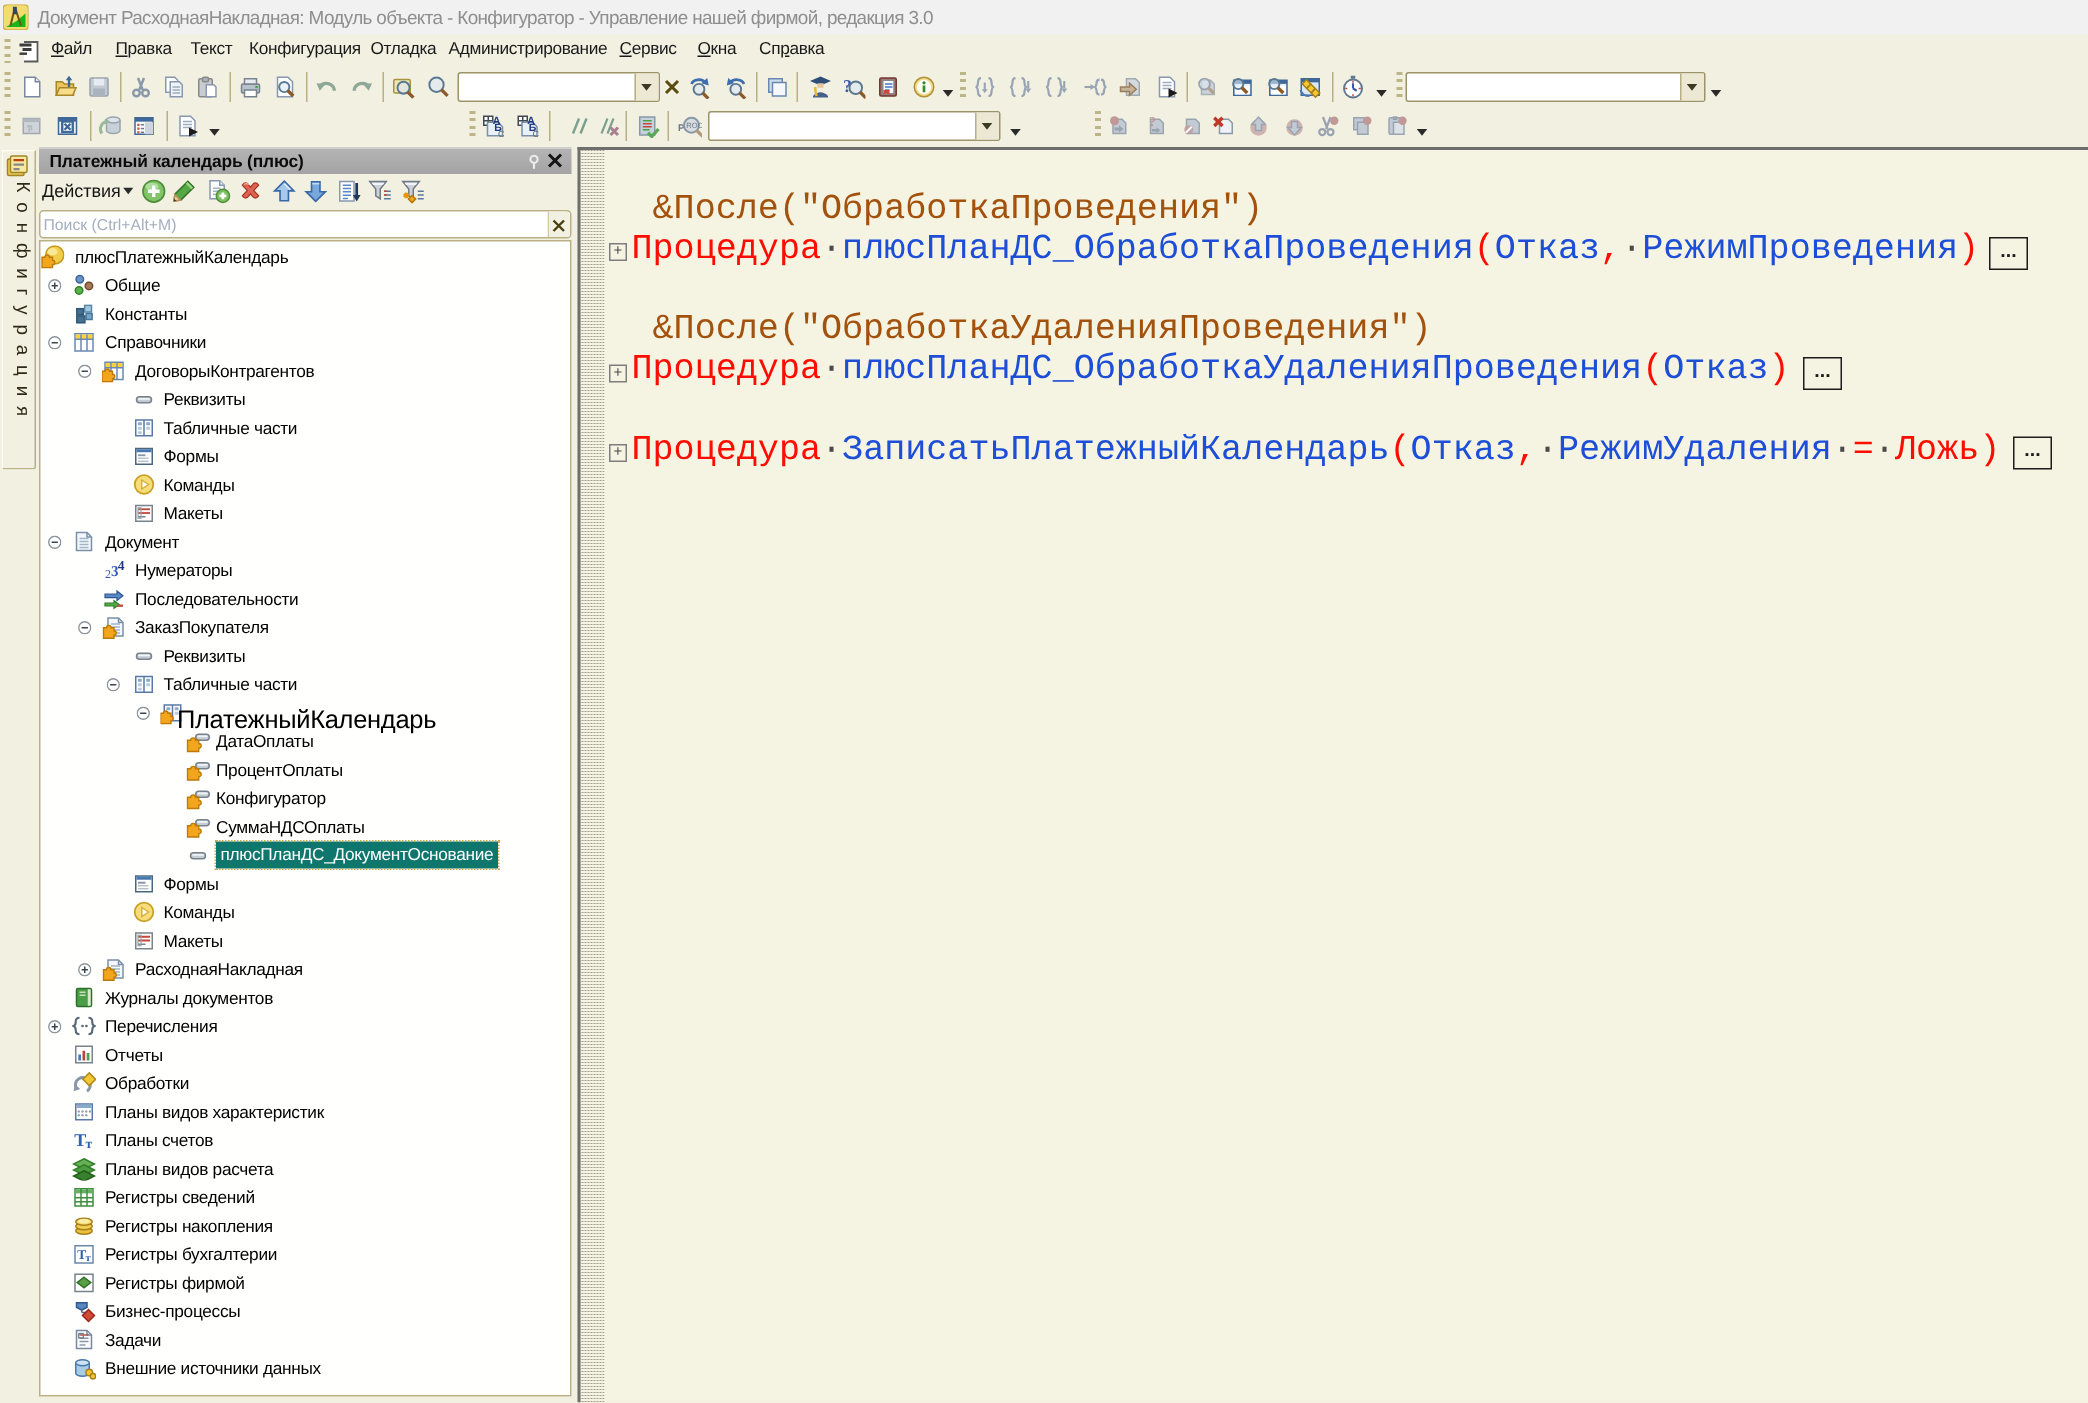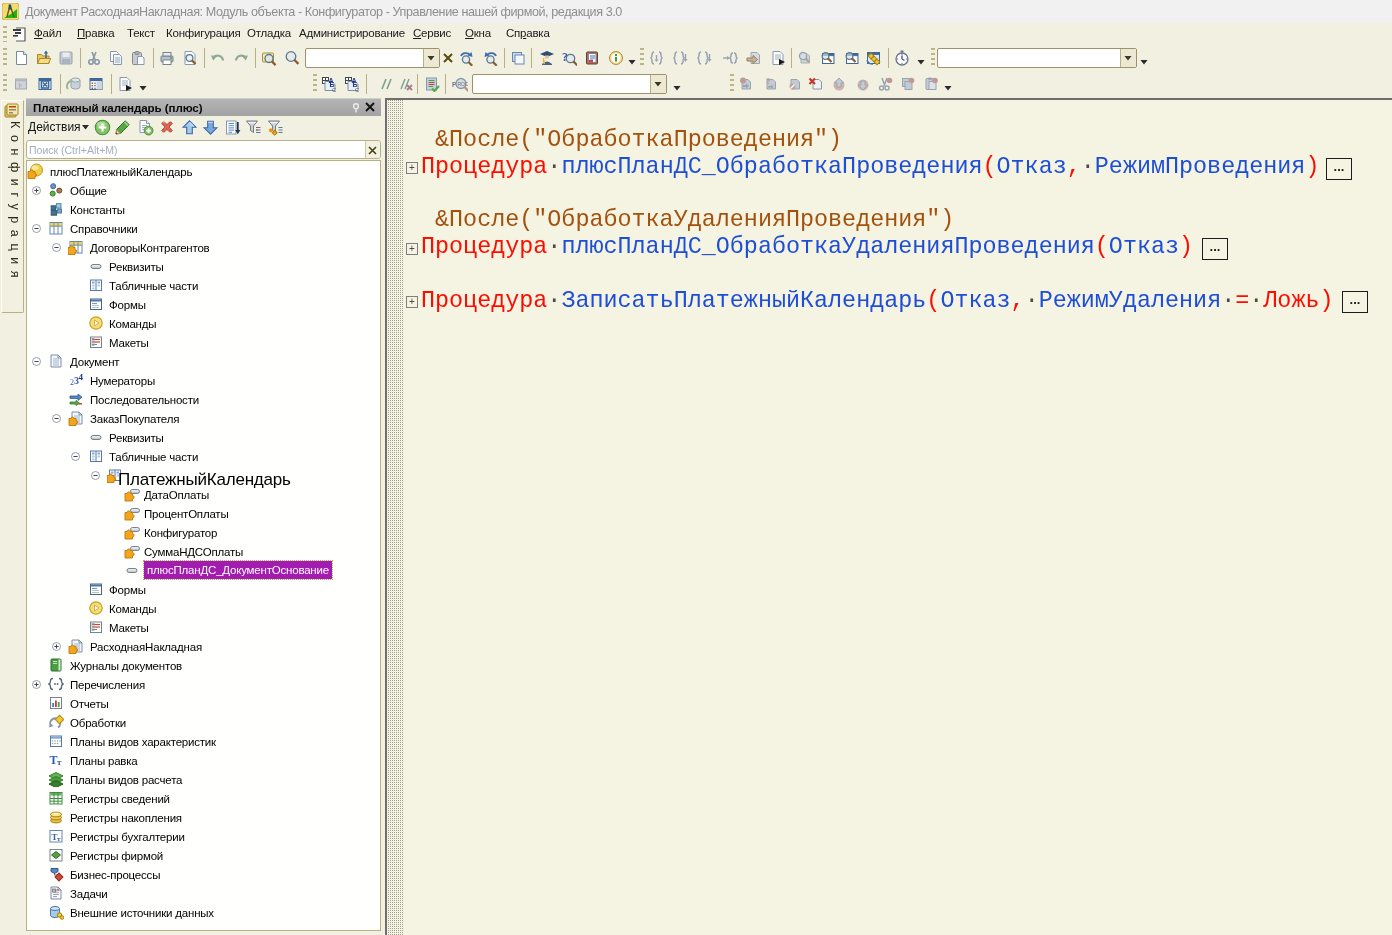--- a/index.html
+++ b/index.html
@@ -13,21 +13,21 @@
 .mitem u{text-decoration:underline}
 .grip{width:4px;background:repeating-linear-gradient(180deg,#bdb58a 0 2px,rgba(0,0,0,0) 2px 5px)}
 .vsep{width:1px;background:#b8b083}
 .code-pre{font-family:"Liberation Mono",monospace;font-size:23.4px;line-height:26.83px;white-space:pre;letter-spacing:0}
 .red{color:#fc0d00}
 .blu{color:#1d4ed8}
 .brn{color:#a3520e}
 .dot{color:#4a4a4a}
 .fold{width:12px;height:12px;border:1px solid #7e7e7e;background:#f5f3e1;color:#4a4a4a;font:10px "Liberation Sans",sans-serif;text-align:center;line-height:10px}
 .ell{border:1px solid #1c1c1c;width:26px;height:22px;color:#1c1c1c;font:bold 13px "Liberation Sans",sans-serif;text-align:center;line-height:16px}
-.sel-lbl{background:#a21caf;color:#fff;outline:1px dotted #caa54e;padding:3px 3px}
+.sel-lbl{background:#0f766e;color:#fff;outline:1px dotted #caa54e;padding:3px 3px}
 </style>
 </head>
 <body>
 
 <div class="abs ttl"></div>
 <div class="abs" style="left:2px;top:3px;width:17px;height:17px">
 <svg width="17" height="17" viewBox="0 0 17 17">
       <rect x="0" y="0" width="17" height="17" rx="3" fill="#f3dc6f" stroke="#c8ae45" stroke-width="1"></rect>
       <polygon points="2,15 15,15 15,6 9,11" fill="#18b618"></polygon>
       <path d="M8 2 L5 14 M8 2 L12 14" stroke="#6b5a10" stroke-width="1.4" fill="none"></path>
@@ -1031,21 +1031,21 @@
         </g>
       </svg>
     </div>
 <div class="abs" style="left:70px;top:736px;font-size:11.5px;letter-spacing:-0.2px;color:#000">Планы видов характеристик</div>
 <div class="abs" style="left:48px;top:752px">
       <svg width="16" height="16" viewBox="0 0 16 16">
         <text x="1.5" y="12" font-family="Liberation Serif" font-size="12" font-weight="bold" fill="#3060b0">Т</text>
         <text x="9" y="13" font-family="Liberation Serif" font-size="9" font-weight="bold" fill="#3060b0">т</text>
       </svg>
     </div>
-<div class="abs" style="left:70px;top:755px;font-size:11.5px;letter-spacing:-0.2px;color:#000">Планы равка</div>
+<div class="abs" style="left:70px;top:755px;font-size:11.5px;letter-spacing:-0.2px;color:#000">Планы счетов</div>
 <div class="abs" style="left:48px;top:771px">
       <svg width="16" height="16" viewBox="0 0 16 16">
         <polygon points="8,1.5 15,5 8,8.5 1,5" fill="#68b058" stroke="#2e7e24"></polygon>
         <polygon points="8,5.5 15,9 8,12.5 1,9" fill="#4e9a40" stroke="#2e7e24"></polygon>
         <polygon points="8,9.5 15,13 8,16.5 1,13" fill="#388030" stroke="#205e18"></polygon>
       </svg>
     </div>
 <div class="abs" style="left:70px;top:774px;font-size:11.5px;letter-spacing:-0.2px;color:#000">Планы видов расчета</div>
 <div class="abs" style="left:48px;top:790px">
       <svg width="16" height="16" viewBox="0 0 16 16">

